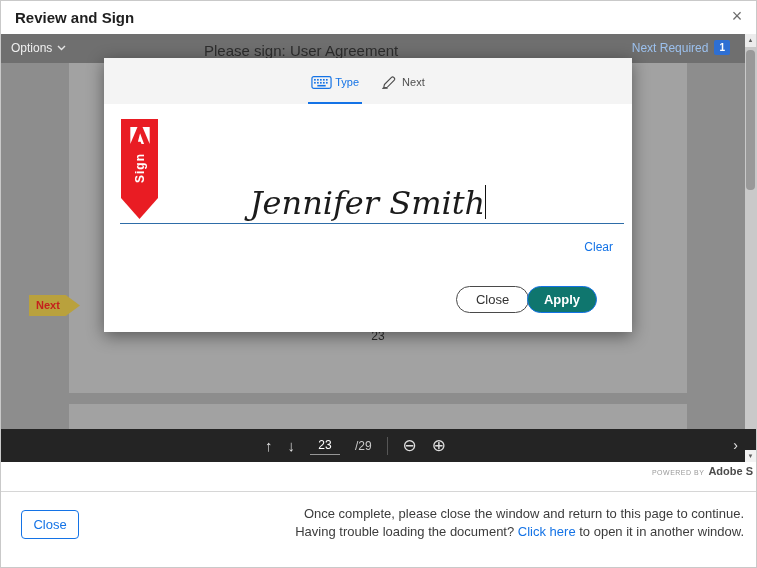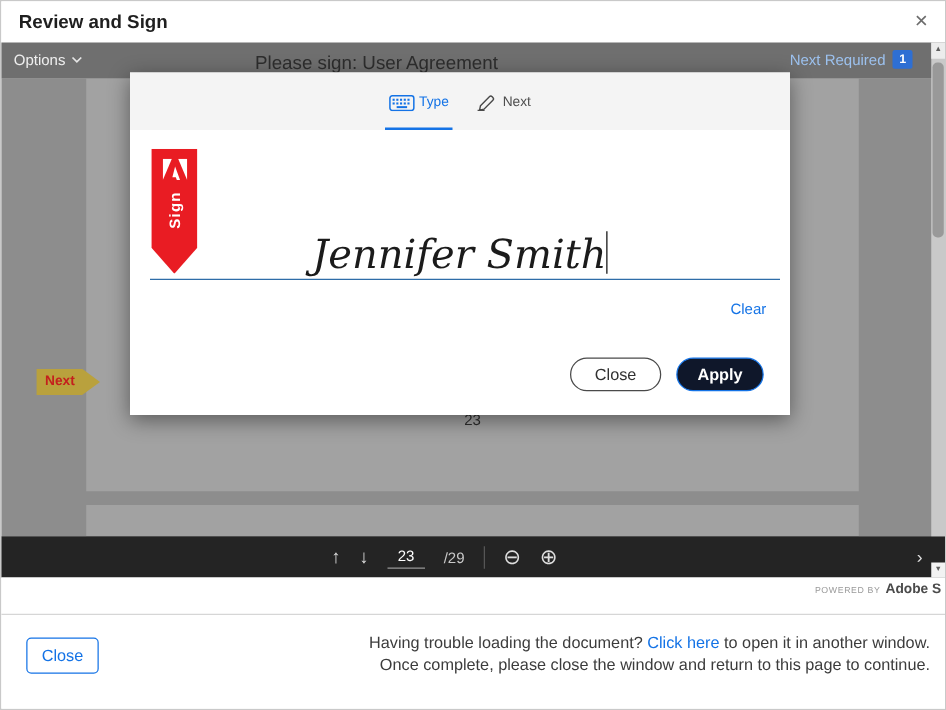--- a/index.html
+++ b/index.html
@@ -58,21 +58,21 @@
   .sig-line { position:absolute; left:16px; right:8px; top:165px; border-bottom:1px solid #2e6da8; }
   .sig-text-wrap { position:absolute; left:0; right:0; top:127px; text-align:center; cursor:text; }
   .sig-text { font-family:"DejaVu Serif", serif; font-style:italic; font-size:32px;
     color:#1b1b1b; line-height:36px; }
   .caret { display:inline-block; width:1px; height:34px; background:#111; vertical-align:-5px; }
   .clear-link { position:absolute; right:19px; top:182px; color:#1473e6; font-size:12px; cursor:pointer; }
 
   .btn-pill { position:absolute; top:228px; height:27px; border-radius:15px; font-size:13px;
     display:flex; align-items:center; justify-content:center; cursor:pointer; }
   .btn-close { left:352px; width:73px; background:#fff; border:1px solid #4a4a4a; color:#323232; }
-  .btn-apply { left:437px; width:70px; background:#0f172a; border:1px solid #1473e6;
+  .btn-apply { left:423px; width:70px; background:#0f766e; border:1px solid #1473e6;
     color:#fff; font-weight:bold; }
 
   
   .dark-toolbar { position:absolute; top:428px; left:0; right:0; height:33px; background:#242424;
     display:flex; align-items:center; justify-content:center; gap:15px; padding-right:46px; }
   .nav-glyph { color:#dedede; font-size:15px; cursor:pointer; }
   .page-input { width:30px; height:19px; background:transparent; border:none;
     border-bottom:1px solid #969696; color:#fff; text-align:center; font-size:12px;
     font-family:"Liberation Sans", sans-serif; }
   .page-total { font-size:12px; color:#c9c9c9; }
@@ -201,22 +201,22 @@
   <div class="powered-strip">
     <div class="powered">
       <span class="powered-by">POWERED BY</span>
       <span class="brand">Adobe S</span>
     </div>
   </div>
 
   <div class="footer">
     <div class="footer-close">Close</div>
     <div class="help">
+      <div>Once complete, please close the window and return to this page to continue.</div>
       <div><span>Having trouble loading the document? </span><span class="help-link">Click here</span><span> to open it in another window.</span></div>
-      <div>Once complete, please close the window and return to this page to continue.</div>
     </div>
   </div>
 
   <div class="scrollbar">
     <div class="scroll-up">▲</div>
     <div class="scroll-thumb"></div>
   </div>
   <div class="scroll-down">▼</div>
 
 </div>

